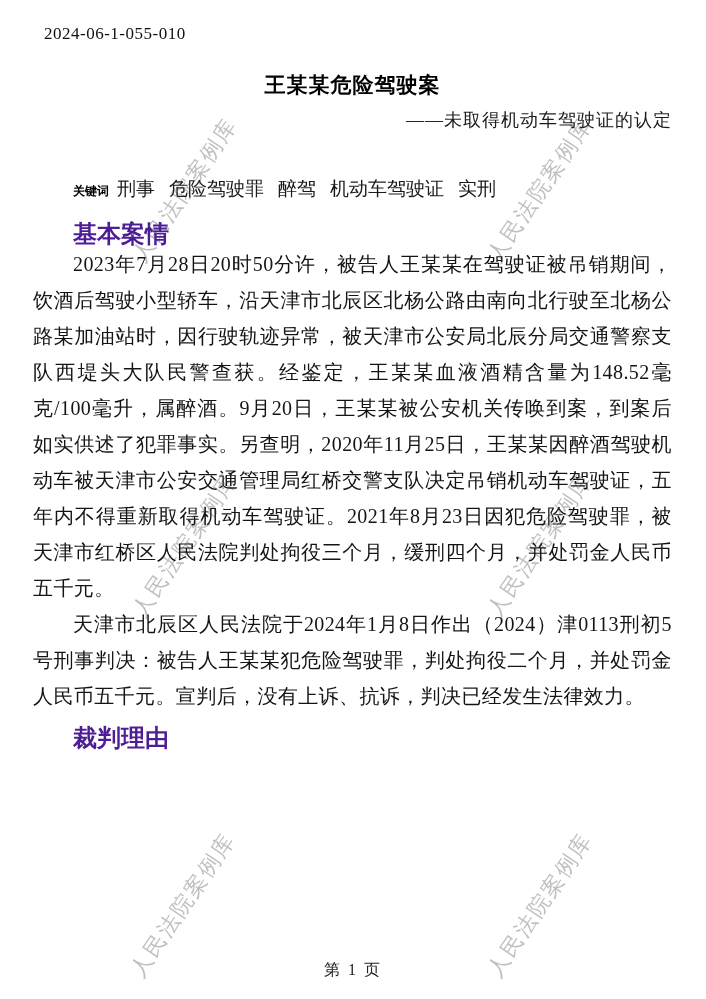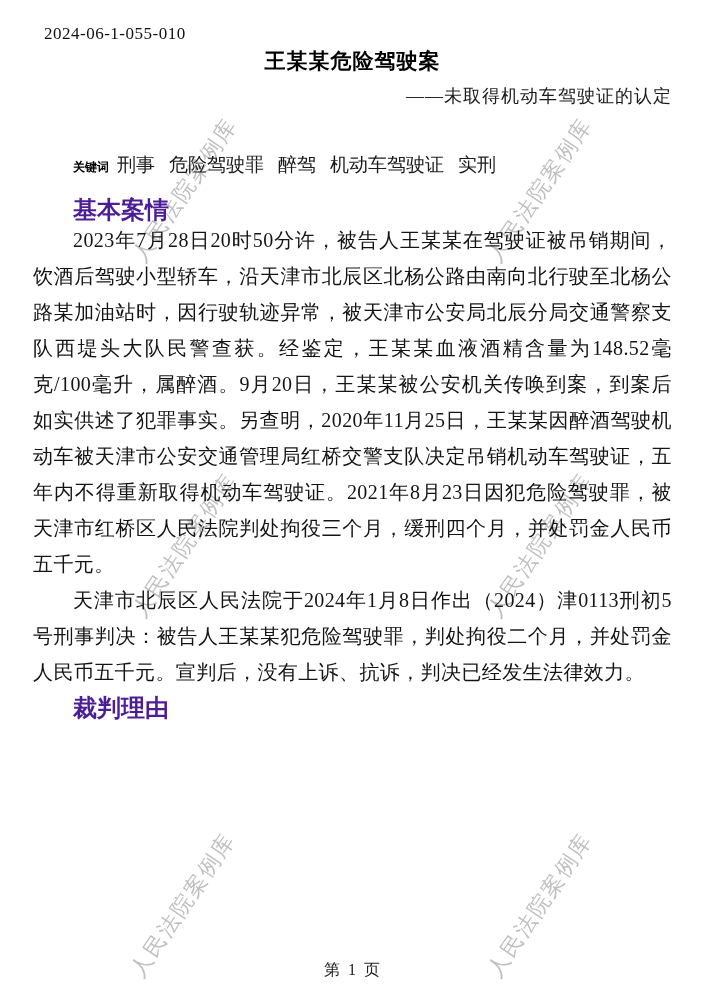--- a/index.html
+++ b/index.html
@@ -40,21 +40,21 @@
     padding: 23px 34px 0 33px;
   }
   .doc-number {
     margin-left: 11px;
     font-size: 17px;
     line-height: 22px;
     letter-spacing: 0.5px;
     color: #111;
   }
   .title {
-    margin-top: 4px;
+    margin-top: 28px;
     text-align: center;
     font-size: 21px;
     line-height: 25px;
     font-weight: bold;
     letter-spacing: 1px;
     color: #000;
   }
   .subtitle {
     margin-top: 11px;
     text-align: right;
@@ -84,21 +84,21 @@
   .sec-heading {
     margin: 19px 0 0 0;
     padding-left: 40px;
     font-family: Liberation Sans, sans-serif;
     font-weight: bold;
     font-size: 24px;
     line-height: 24px;
     color: #4c1d95;
   }
   .sec-heading.second {
-    margin-top: 6px;
+    margin-top: 12px;
     margin-bottom: 0;
   }
   .para {
     margin: 0 0 0 0;
     text-indent: 2em;
     font-size: 20px;
     line-height: 36px;
     text-align: justify;
     letter-spacing: 0.4px;
     color: #141414;

